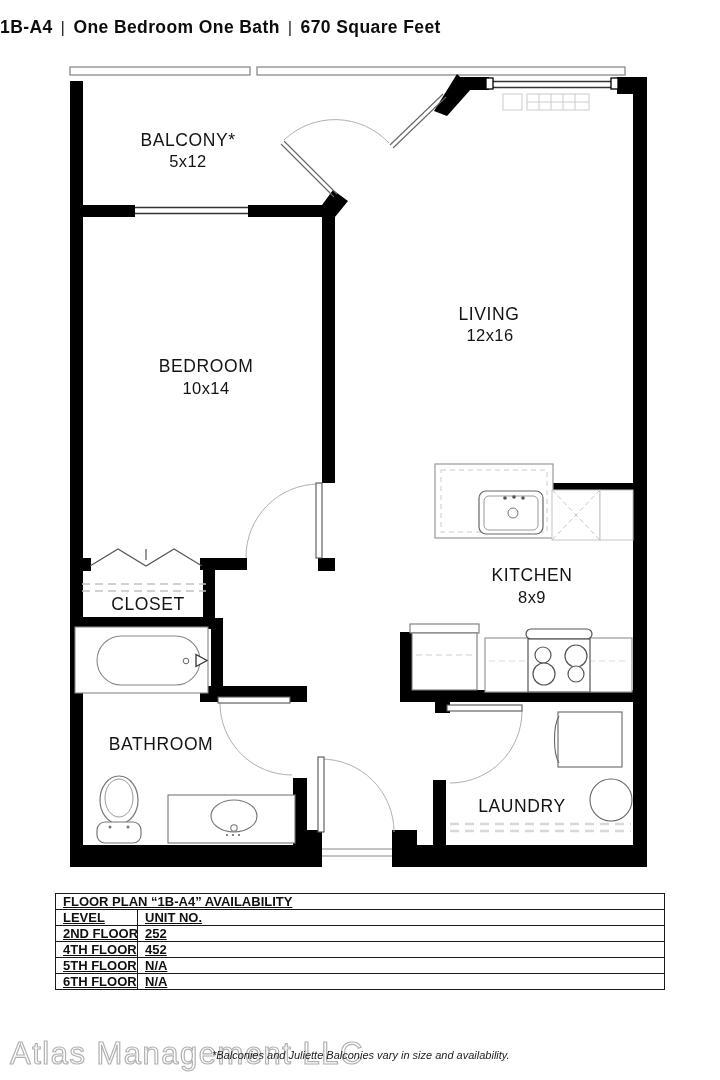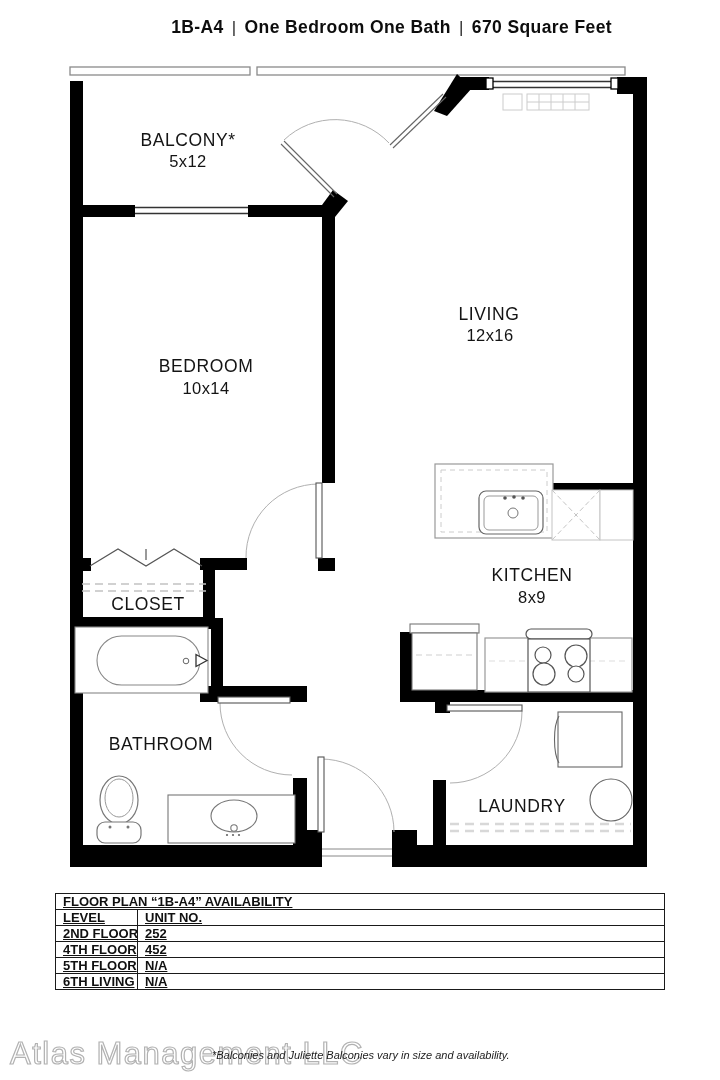--- a/index.html
+++ b/index.html
@@ -1,18 +1,18 @@
 <!DOCTYPE html>
 <html><head>
 <meta charset="utf-8">
 <style>
   html,body{margin:0;padding:0;background:#fff;}
   .page{position:relative;width:720px;height:1080px;background:#ffffff;overflow:hidden;
         font-family:"Liberation Sans",sans-serif;color:#111;}
-  .title{position:absolute;top:17px;left:0;width:612px;text-align:right;
+  .title{position:absolute;top:17px;left:0;width:612px;text-align:left;
          font-size:17.5px;font-weight:bold;letter-spacing:.4px;color:#0d0d0d;}
   .title .sep{font-weight:400;padding:0 8px;color:#2a2a2a;font-size:17px;}
   .plan-svg{position:absolute;left:0;top:0;width:720px;height:1080px;}
   .room-label{font-family:"Liberation Sans",sans-serif;font-size:17.5px;fill:#141414;letter-spacing:.6px;}
   .room-dims{font-family:"Liberation Sans",sans-serif;font-size:16.5px;fill:#141414;letter-spacing:.4px;}
   .avail{position:absolute;left:55px;top:893px;width:610px;border-collapse:collapse;
          table-layout:fixed;font-size:13px;font-weight:bold;color:#101010;text-decoration:underline;}
   .avail td{border:1.5px solid #1a1a1a;height:15px;padding:0 0 0 7px;line-height:15px;
             white-space:nowrap;overflow:hidden;}
   .avail col.c1{width:82px;}
@@ -235,21 +235,21 @@
     </tr>
     <tr>
       <td>4TH FLOOR</td>
       <td>452</td>
     </tr>
     <tr>
       <td>5TH FLOOR</td>
       <td>N/A</td>
     </tr>
     <tr>
-      <td>6TH LIVING</td>
+      <td>6TH FLOOR</td>
       <td>N/A</td>
     </tr>
   </tbody>
     </table>
 
   <div class="watermark">Atlas Management LLC</div>
   <div class="disclaimer">*Balconies and Juliette Balconies vary in size and availability.</div>
 
 </div>
 

